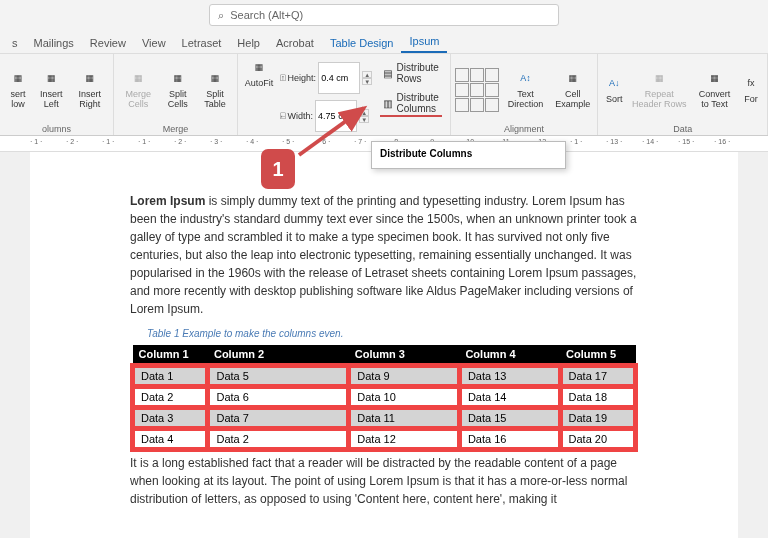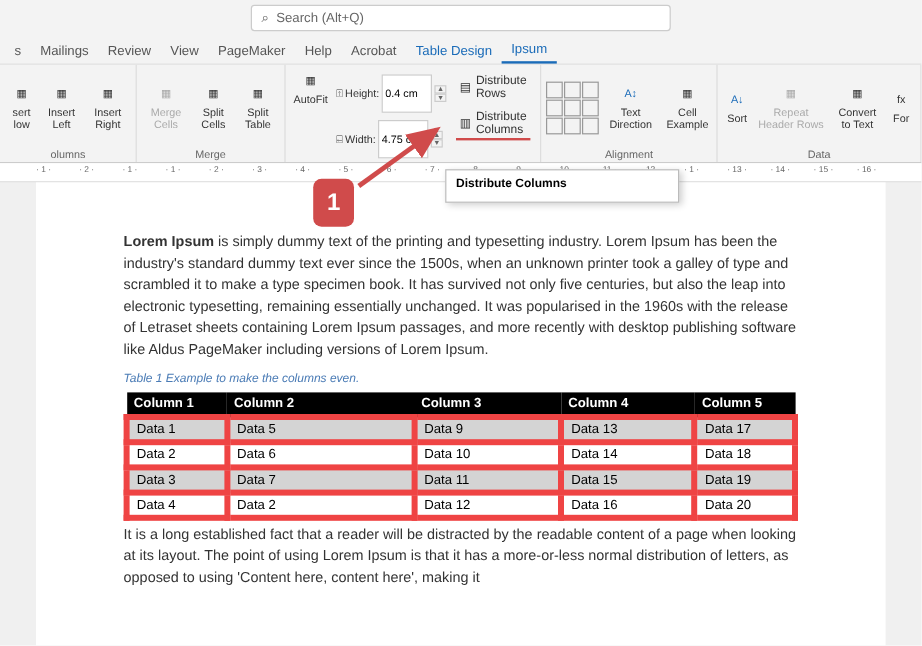--- a/index.html
+++ b/index.html
@@ -22,24 +22,24 @@
 .dimrow{display:flex;align-items:center;gap:2px;padding:1px 0}
 .dimrow input{width:42px;height:32px;font-size:9px;border:1px solid #ccc;padding:0 2px}
 .spin{width:10px;display:flex;flex-direction:column;font-size:6px;color:#666}
 .spin span{height:7px;line-height:7px;border:1px solid #ccc;text-align:center;cursor:pointer}
 .distrow{display:flex;align-items:center;gap:4px;padding:1px 3px;cursor:pointer;font-size:10px}
 .distrow.hl{border-bottom:2px solid #d04b4b}
 .align-grid{display:grid;grid-template-columns:repeat(3,14px);grid-template-rows:repeat(3,14px);gap:1px}
 .align-grid span{border:1px solid #999;cursor:pointer}
 .ruler{height:16px;background:#fff;border-bottom:1px solid #ddd;position:relative;font-size:7px;color:#666;overflow:hidden}
 .ruler .tick{position:absolute;top:2px}
-.docarea{background:#fff;margin:0 30px;padding:40px 73px 0;height:386px;position:relative;overflow:hidden}
+.docarea{background:#fff;margin:0 30px;padding:40px 100px 0;height:386px;position:relative;overflow:hidden}
 .bodytext{font-size:12px;line-height:1.5;color:#333;margin-bottom:10px}
 .bodytext b{font-weight:bold}
-.caption{font-size:10px;font-style:italic;color:#4a7bb5;margin:6px 0}
+.caption{font-size:10px;font-style:italic;color:#4a7bb5;margin:6px 17px}
 table.doc{border-collapse:collapse;width:100%;font-size:11px}
 table.doc th{background:#000;color:#fff;text-align:left;padding:3px 6px;font-weight:bold}
 table.doc td{border:5px solid #ef4444;padding:2px 6px}
 table.doc tr.grey td{background:#d4d4d4}
 .tooltip{position:absolute;left:371px;top:141px;width:195px;background:#fff;border:1px solid #bbb;padding:6px 8px;font-size:10px;box-shadow:2px 2px 6px rgba(0,0,0,0.2);z-index:10}
 .tooltip .tt-title{font-weight:bold;margin-bottom:3px}
 .tooltip .tt-desc{color:#555;line-height:1.3}
 .annot{position:absolute;z-index:11}
 .arrow{position:absolute;left:294px;top:100px;z-index:11}
 .badge{position:absolute;left:261px;top:149px;width:34px;height:40px;background:#d04b4b;border-radius:7px;display:flex;align-items:center;justify-content:center;color:#fff;font-size:20px;font-weight:bold;z-index:12}
@@ -52,21 +52,21 @@
     <span class="icon">⌕</span>
     <span class="ph">Search (Alt+Q)</span>
   </div>
 </div>
 
 <div class="tabbar">
   <div class="tab">s</div>
   <div class="tab">Mailings</div>
   <div class="tab">Review</div>
   <div class="tab">View</div>
-  <div class="tab">PageMaker</div>
+  <div class="tab">Letraset</div>
   <div class="tab">Help</div>
   <div class="tab">Acrobat</div>
   <div class="tab colored">Table Design</div>
   <div class="tab active">Ipsum</div>
 </div>
 
 <div class="ribbon">
   <div class="rgroup">
     <div class="items">
       <div class="rbtn">

